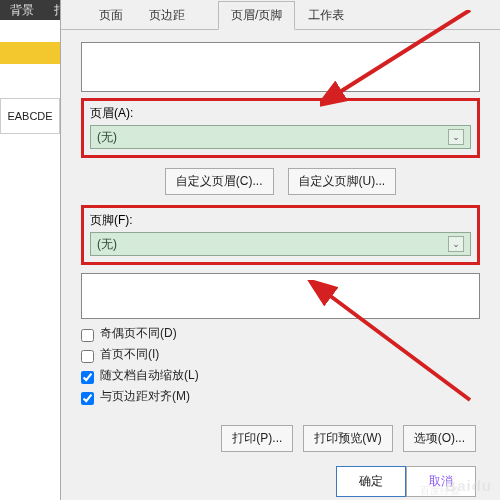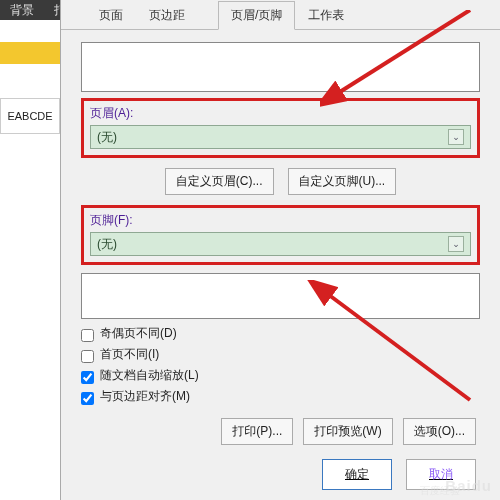--- a/index.html
+++ b/index.html
@@ -16,35 +16,35 @@
   .tabs { display: flex; height: 30px; padding-left: 25px; background: #f0f0f0; border-bottom: 1px solid #bbb; }
   .tab { padding: 5px 12px; border: 1px solid transparent; cursor: pointer; position: relative; top: 1px; color: #333; }
   .tab.active { background: #f0f0f0; border: 1px solid #bbb; border-bottom: 1px solid #f0f0f0; }
   .red-tab-box { border: 3px solid #d42020; margin-left: 20px; }
   
   .content { padding: 12px 20px 8px 20px; }
   
   .preview-box { border: 1px solid #888; background: #fff; height: 50px; width: 100%; }
   
   .hl-group { border: 3px solid #d42020; padding: 4px 6px 6px 6px; margin-top: 6px; }
-  .lbl { color: #4c1d95; margin-bottom: 3px; display: block; }
+  .lbl { color: #000000; margin-bottom: 3px; display: block; }
   .combo { display: flex; align-items: center; background: #d6ead9; border: 1px solid #8fa893; height: 24px; padding: 0 6px; cursor: pointer; }
   .combo-val { flex: 1; color: #2a4a2f; }
   .combo-btn { width: 16px; height: 16px; border: 1px solid #9ab09d; background: #e8f2ea; display:flex; align-items:center; justify-content:center; font-size:9px; color:#556;}
   
   .btn-row { display: flex; justify-content: center; gap: 14px; margin: 10px 0; }
   .btn { background: #f7f7f7; border: 1px solid #aaa; padding: 4px 10px; cursor: pointer; color: #222; }
   
   .checks { margin-top: 6px; }
   .chk { display: flex; align-items: flex-end; gap: 6px; margin: 4px 0; color: #222; cursor: pointer; }
   .chk input { width: 13px; height: 13px; }
   
-  .bottom-row { display:flex; justify-content:flex-end; gap:10px; margin-top:13px; padding-right:4px;}
+  .bottom-row { display:flex; justify-content:flex-end; gap:10px; margin-top:20px; padding-right:4px;}
   
-  .okcancel { display:flex; justify-content:flex-end; gap:14px; margin-top:14px; padding-right:4px;text-decoration:underline;}
+  .okcancel { display:flex; justify-content:flex-end; margin-top:14px; padding-right:4px;}
   .ok { background:#fff; border:1px solid #3a78c0; padding:6px 22px; color:#222; cursor:pointer;}
   .cancel { background:#fff; border:1px solid #aaa; padding:6px 22px; color:#8b5cf6; cursor:pointer;}
   
   .arrow { position:absolute; pointer-events:none; z-index:10;}
   .wm { position:absolute; bottom:6px; right:8px; color:#dcdcdc; font-size:15px; font-weight:bold; letter-spacing:1px; z-index:3; opacity:0.55;}
   .wm-sub { position:absolute; bottom:2px; right:40px; color:#dcdcdc; font-size:10px; z-index:3; opacity:0.55;}
 </style>
 </head>
 <body>
 

